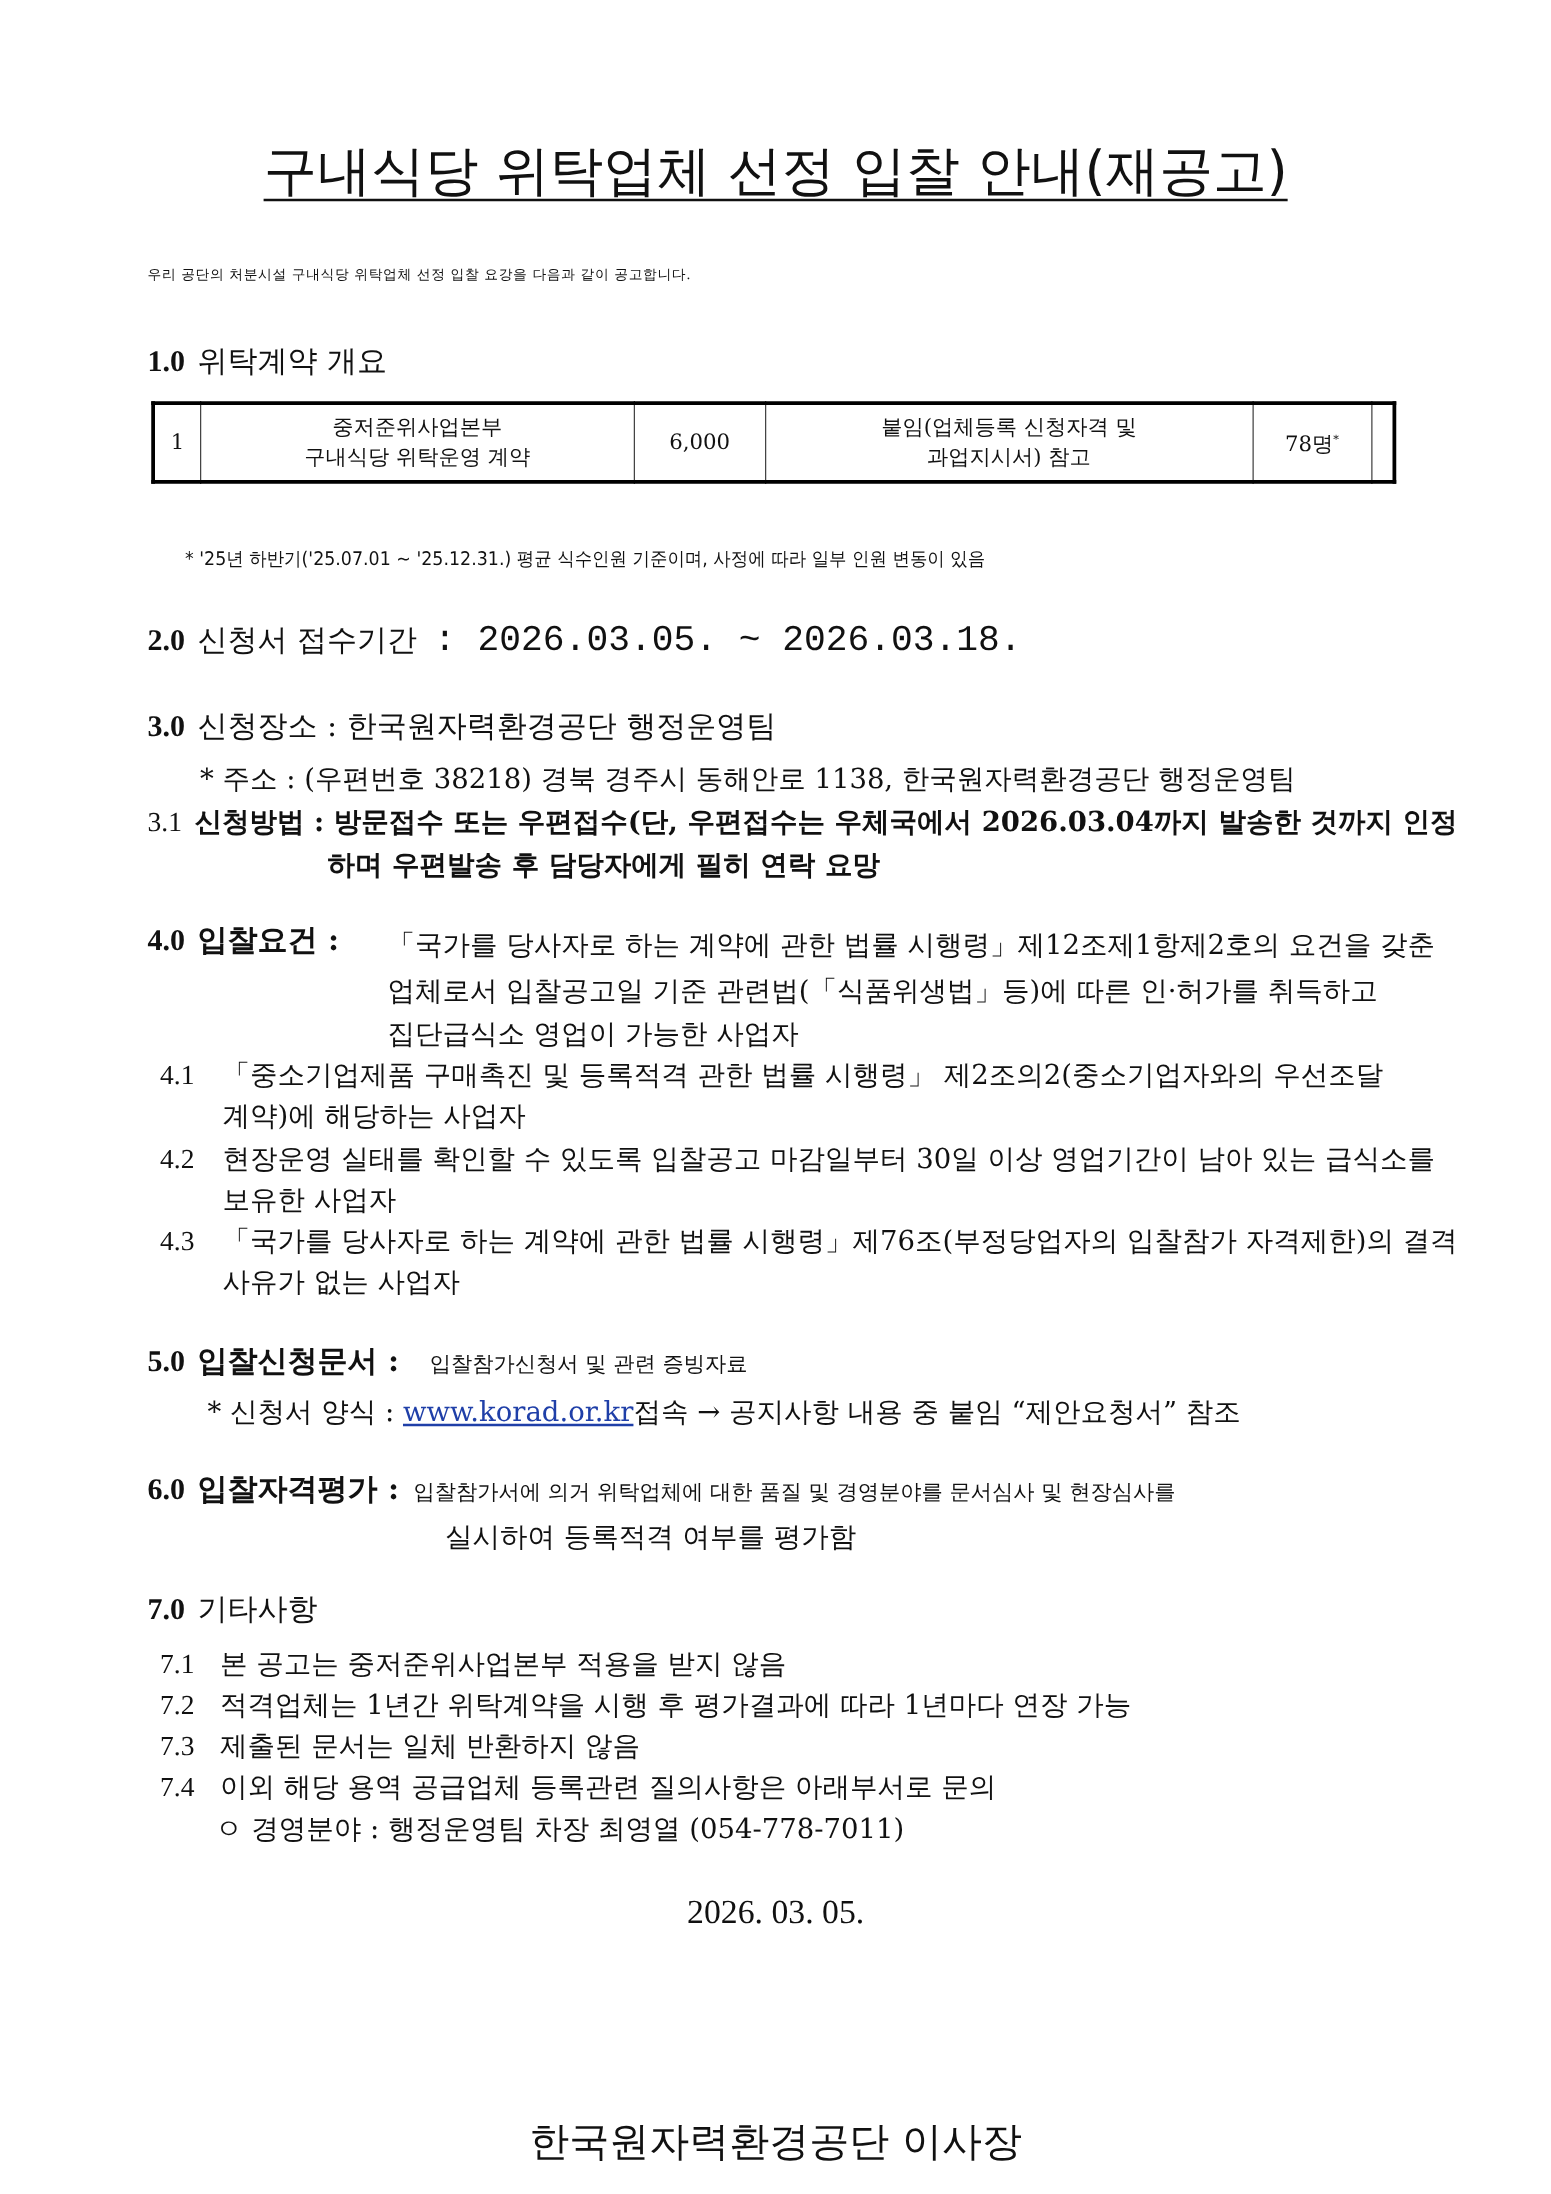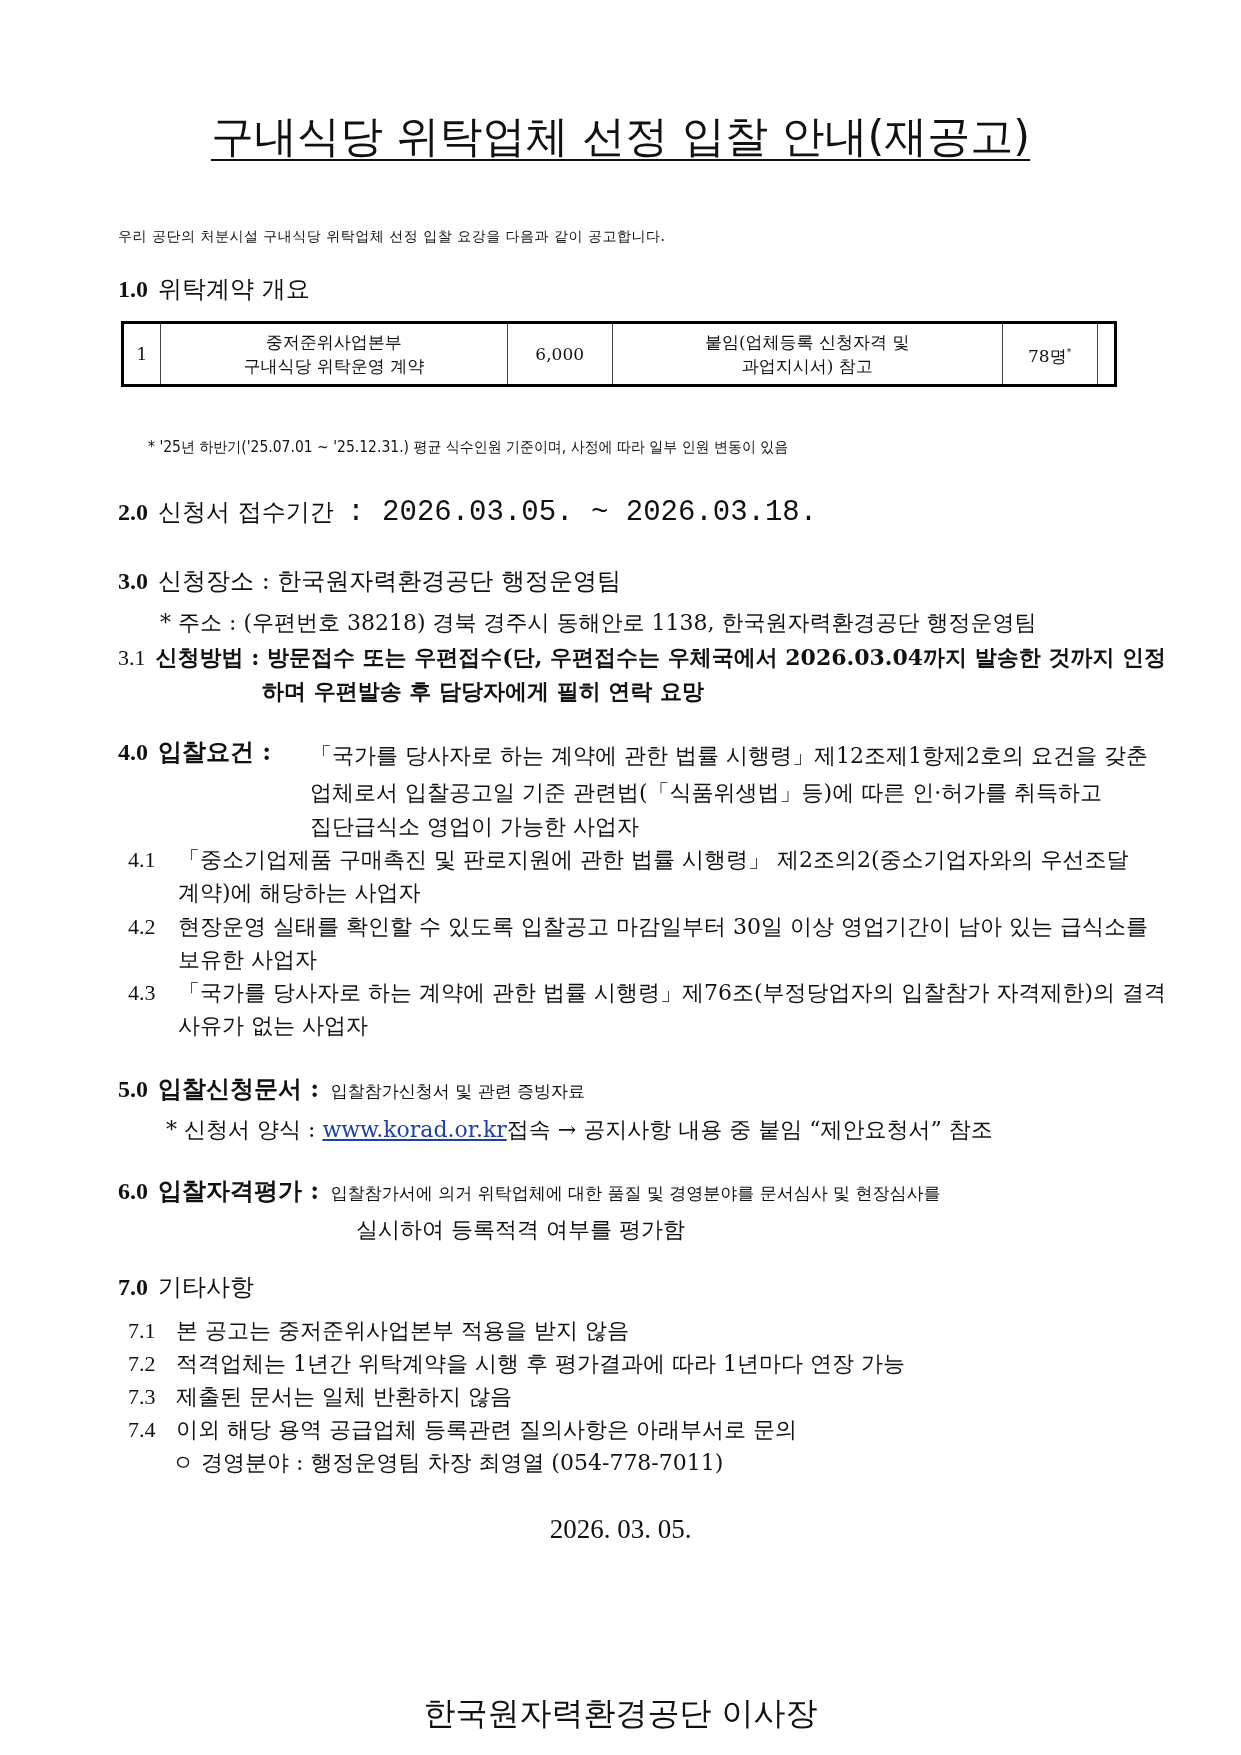--- a/index.html
+++ b/index.html
@@ -2,21 +2,21 @@
 <html><head>
 <meta charset="utf-8">
 <style>
   html, body { margin:0; padding:0; background:#ffffff; }
   body { width:1241px; height:1755px; position:relative; color:#111;
          font-family:"DejaVu Serif","Liberation Serif",serif; overflow:hidden; }
   .abs { position:absolute; white-space:nowrap; }
   .title { left:0; width:1241px; top:108px; text-align:center; font-size:43px;
            font-family:"DejaVu Sans","Liberation Sans",sans-serif; }
   .title span { text-decoration:underline; text-decoration-thickness:2px; text-underline-offset:8px; }
-  .intro { left:118px; top:228px; font-size:14px; letter-spacing:0.5px; }
+  .intro { left:118px; top:212px; font-size:11px; letter-spacing:0.5px; }
   .h1 { font-size:24px; }
   .h1 b.num { font-family:"Liberation Serif",serif; font-weight:bold; margin-right:10px; }
   .body17 { font-size:22px; }
   .nb { font-family:"Liberation Serif",serif; font-weight:normal; }
   table.spec { position:absolute; left:121px; top:321px; width:996px; border-collapse:collapse;
                border:3px solid #000; font-size:17px; }
   table.spec td { border:1px solid #444; text-align:center; vertical-align:middle; padding:2px 4px; }
   table.spec tr.head td { height:34px; }
   table.spec tr.row td { height:56px; line-height:24px; }
   table.spec tr.head td { border-bottom:1.5px solid #222; }
@@ -72,37 +72,37 @@
 <div class="abs body17" style="left:262px;top:677px;font-weight:bold;">하며 우편발송 후 담당자에게 필히 연락 요망</div>
 
 <div class="abs h1" style="left:118px;top:736px;">
   <b class="num">4.0</b><span style="font-weight:bold">입찰요건 :</span>
 </div>
 <div class="abs body17" style="left:310px;top:741px;">「국가를 당사자로 하는 계약에 관한 법률 시행령」제12조제1항제2호의 요건을 갖춘</div>
 <div class="abs body17" style="left:310px;top:778px;">업체로서 입찰공고일 기준 관련법(「식품위생법」등)에 따른 인·허가를 취득하고</div>
 <div class="abs body17" style="left:310px;top:812px;">집단급식소 영업이 가능한 사업자</div>
 
 <div class="abs body17" style="left:128px;top:845px;">
-  <span class="nb" style="display:inline-block;width:50px">4.1</span><span>「중소기업제품 구매촉진 및 판로지원에 관한 법률 시행령」 제2조의2(중소기업자와의 우선조달</span>
+  <span class="nb" style="display:inline-block;width:50px">4.1</span><span>「중소기업제품 구매촉진 및 등록적격 관한 법률 시행령」 제2조의2(중소기업자와의 우선조달</span>
 </div>
 <div class="abs body17" style="left:178px;top:878px;">계약)에 해당하는 사업자</div>
 
 <div class="abs body17" style="left:128px;top:912px;">
   <span class="nb" style="display:inline-block;width:50px">4.2</span><span>현장운영 실태를 확인할 수 있도록 입찰공고 마감일부터 30일 이상 영업기간이 남아 있는 급식소를</span>
 </div>
 <div class="abs body17" style="left:178px;top:945px;">보유한 사업자</div>
 
 <div class="abs body17" style="left:128px;top:978px;">
   <span class="nb" style="display:inline-block;width:50px">4.3</span><span>「국가를 당사자로 하는 계약에 관한 법률 시행령」제76조(부정당업자의 입찰참가 자격제한)의 결격</span>
 </div>
 <div class="abs body17" style="left:178px;top:1011px;">사유가 없는 사업자</div>
 
 <div class="abs h1" style="left:118px;top:1073px;">
   <b class="num">5.0</b><span style="font-weight:bold">입찰신청문서 :</span>
-  <span style="font-size:17px;margin-left:4px">입찰참가신청서 및 관련 증빙자료</span>
+  <span style="font-size:17px;margin-left:17px">입찰참가신청서 및 관련 증빙자료</span>
 </div>
 <div class="abs body17" style="left:166px;top:1115px;">
   <span>* 신청서 양식 : </span><a class="link">www.korad.or.kr</a><span>접속 → 공지사항 내용 중 붙임 “제안요청서” 참조</span>
 </div>
 
 <div class="abs h1" style="left:118px;top:1175px;">
   <b class="num">6.0</b><span style="font-weight:bold">입찰자격평가 :</span>
   <span style="font-size:17px;margin-left:4px">입찰참가서에 의거 위탁업체에 대한 품질 및 경영분야를 문서심사 및 현장심사를</span>
 </div>
 <div class="abs body17" style="left:356px;top:1215px;">실시하여 등록적격 여부를 평가함</div>

